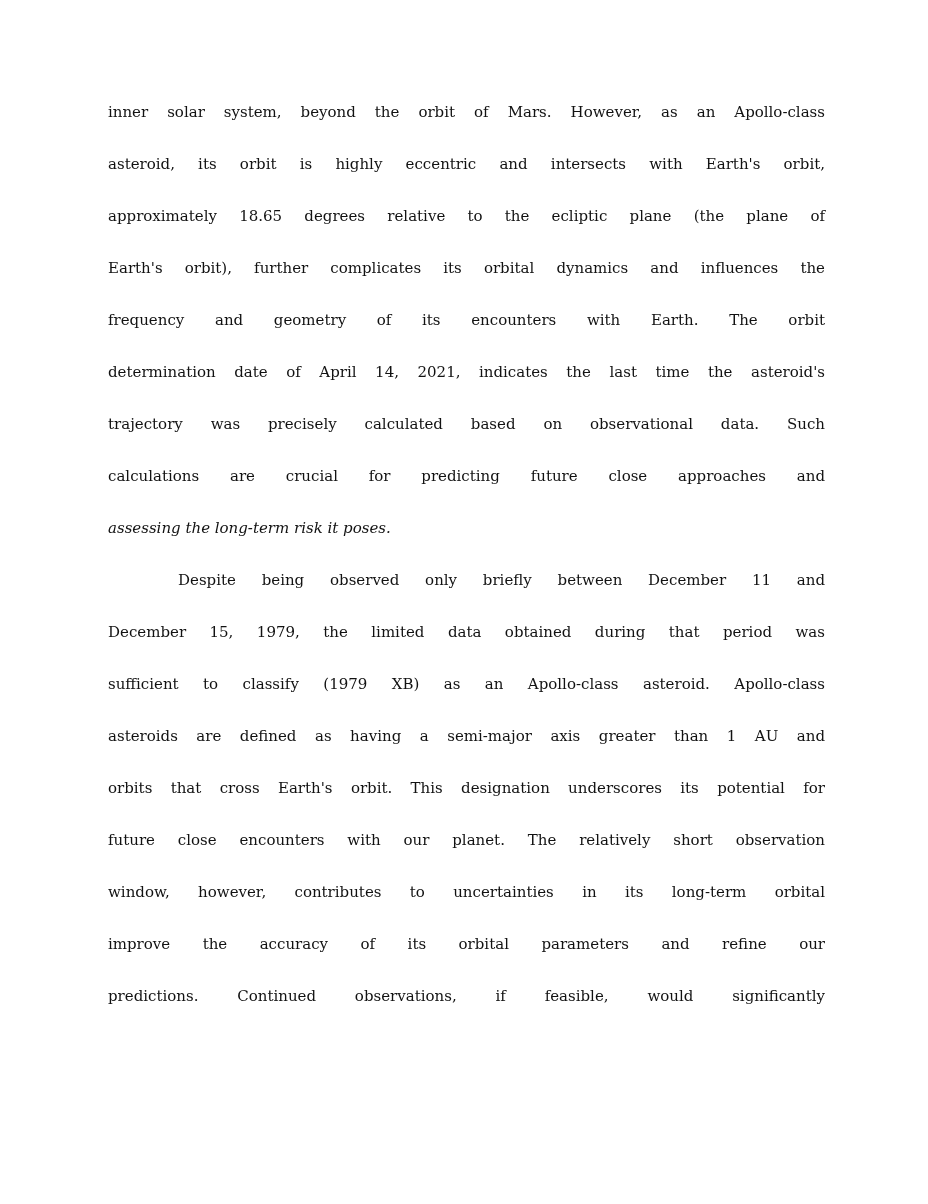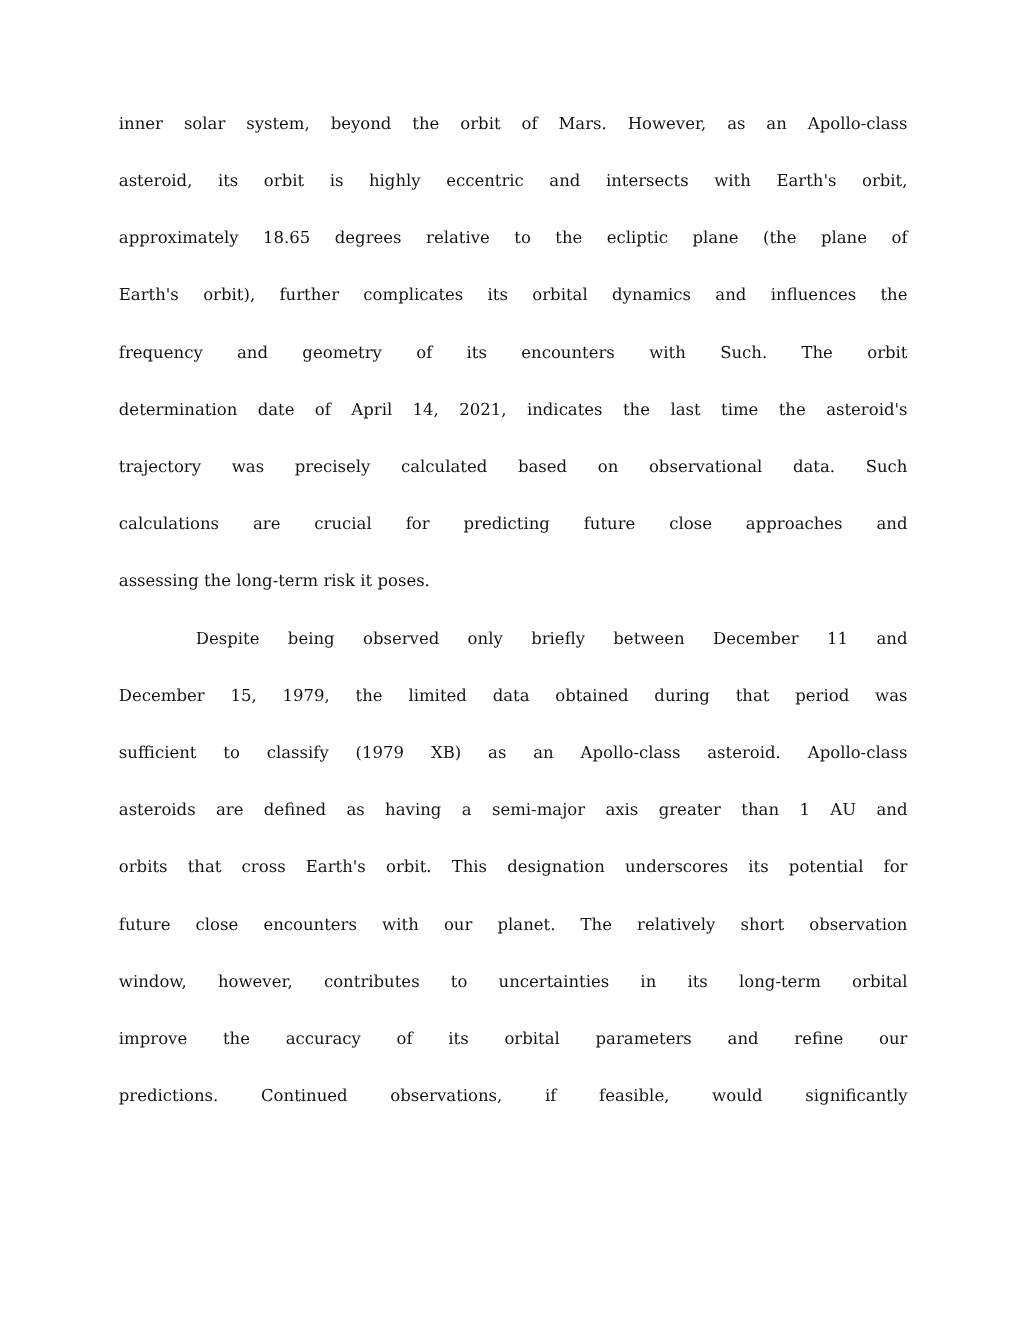--- a/index.html
+++ b/index.html
@@ -24,36 +24,37 @@
     height: 52px;
     line-height: 52px;
     white-space: nowrap;      
     text-align: justify;
     text-align-last: justify; 
     overflow: visible;
   }
   .line.para-end {
     text-align: center;
     text-align-last: left;    
+    font-style: italic;
   }
   .line.indent-first {
     text-indent: 70px;        
   }
 </style>
 </head>
 <body>
 
 <div class="page">
   <div id="doc-body">
       <div class="para">
         <div class="line">inner solar system, beyond the orbit of Mars. However, as an Apollo-class</div>
         <div class="line">asteroid, its orbit is highly eccentric and intersects with Earth's orbit,</div>
         <div class="line">approximately 18.65 degrees relative to the ecliptic plane (the plane of</div>
         <div class="line">Earth's orbit), further complicates its orbital dynamics and influences the</div>
-        <div class="line">frequency and geometry of its encounters with Such. The orbit</div>
+        <div class="line">frequency and geometry of its encounters with Earth. The orbit</div>
         <div class="line">determination date of April 14, 2021, indicates the last time the asteroid's</div>
         <div class="line">trajectory was precisely calculated based on observational data. Such</div>
         <div class="line">calculations are crucial for predicting future close approaches and</div>
         <div class="line para-end">assessing the long-term risk it poses.</div>
       </div>
       <div class="para">
         <div class="line indent-first">Despite being observed only briefly between December 11 and</div>
         <div class="line">December 15, 1979, the limited data obtained during that period was</div>
         <div class="line">sufficient to classify (1979 XB) as an Apollo-class asteroid. Apollo-class</div>
         <div class="line">asteroids are defined as having a semi-major axis greater than 1 AU and</div>

